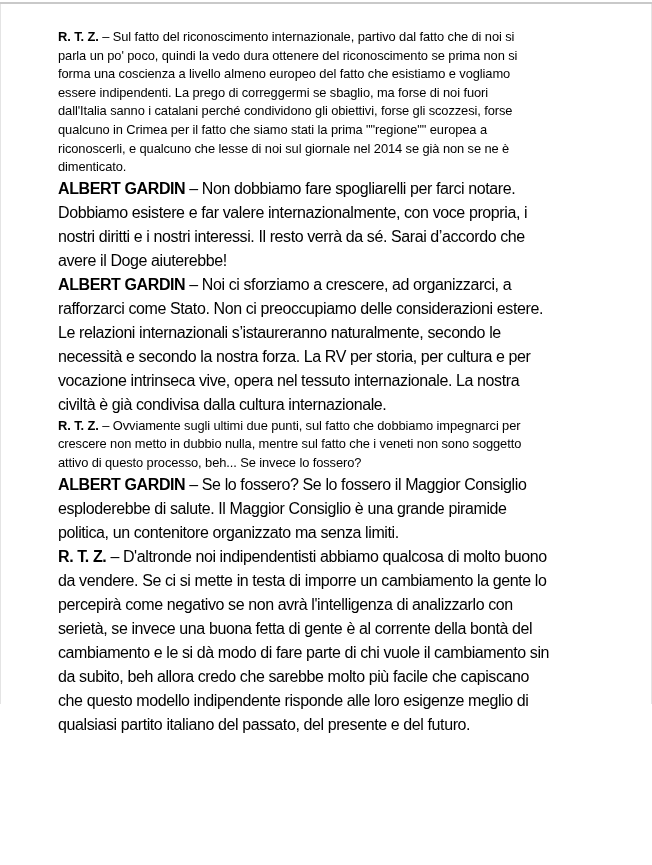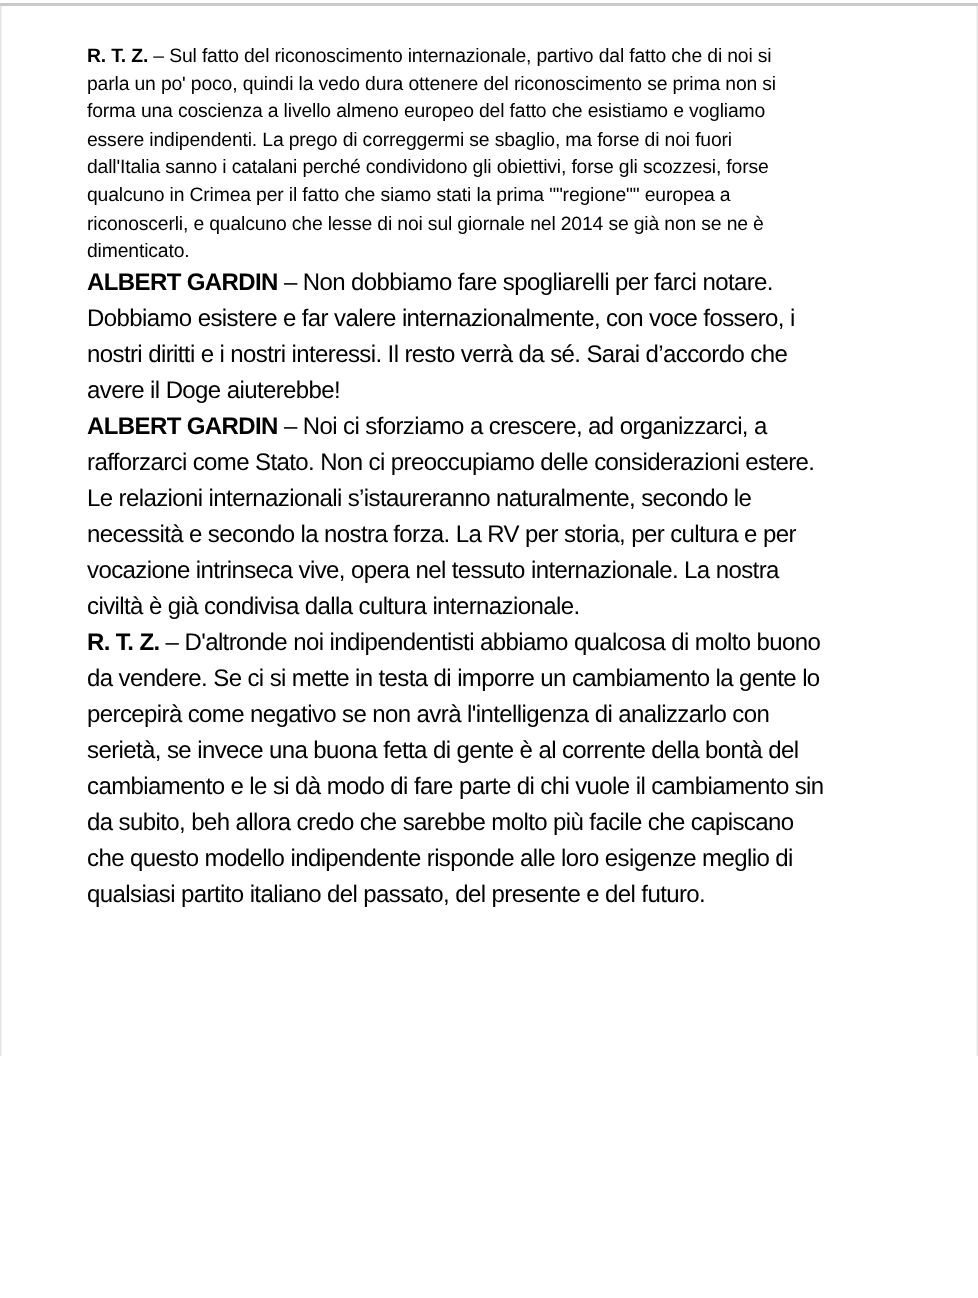--- a/index.html
+++ b/index.html
@@ -49,29 +49,35 @@
 <div class="page">
   <p class="dialogue small"><b class="speaker">R. T. Z.</b> <span>– Sul fatto del riconoscimento internazionale, partivo dal fatto che di noi si
 parla un po' poco, quindi la vedo dura ottenere del riconoscimento se prima non si
 forma una coscienza a livello almeno europeo del fatto che esistiamo e vogliamo
 essere indipendenti. La prego di correggermi se sbaglio, ma forse di noi fuori
 dall'Italia sanno i catalani perché condividono gli obiettivi, forse gli scozzesi, forse
 qualcuno in Crimea per il fatto che siamo stati la prima ""regione"" europea a
 riconoscerli, e qualcuno che lesse di noi sul giornale nel 2014 se già non se ne è
 dimenticato.</span></p>
   <p class="dialogue large"><b class="speaker">ALBERT GARDIN</b> <span>– Non dobbiamo fare spogliarelli per farci notare.
-Dobbiamo esistere e far valere internazionalmente, con voce fossero, i
+Dobbiamo esistere e far valere internazionalmente, con voce propria, i
 nostri diritti e i nostri interessi. Il resto verrà da sé. Sarai d’accordo che
 avere il Doge aiuterebbe!</span></p>
   <p class="dialogue large"><b class="speaker">ALBERT GARDIN</b> <span>– Noi ci sforziamo a crescere, ad organizzarci, a
 rafforzarci come Stato. Non ci preoccupiamo delle considerazioni estere.
 Le relazioni internazionali s’istaureranno naturalmente, secondo le
 necessità e secondo la nostra forza. La RV per storia, per cultura e per
 vocazione intrinseca vive, opera nel tessuto internazionale. La nostra
 civiltà è già condivisa dalla cultura internazionale.</span></p>
+  <p class="dialogue small"><b class="speaker">R. T. Z.</b> <span>– Ovviamente sugli ultimi due punti, sul fatto che dobbiamo impegnarci per
+crescere non metto in dubbio nulla, mentre sul fatto che i veneti non sono soggetto
+attivo di questo processo, beh... Se invece lo fossero?</span></p>
+  <p class="dialogue large"><b class="speaker">ALBERT GARDIN</b> <span>– Se lo fossero? Se lo fossero il Maggior Consiglio
+esploderebbe di salute. Il Maggior Consiglio è una grande piramide
+politica, un contenitore organizzato ma senza limiti.</span></p>
   <p class="dialogue large"><b class="speaker">R. T. Z.</b> <span>– D'altronde noi indipendentisti abbiamo qualcosa di molto buono
 da vendere. Se ci si mette in testa di imporre un cambiamento la gente lo
 percepirà come negativo se non avrà l'intelligenza di analizzarlo con
 serietà, se invece una buona fetta di gente è al corrente della bontà del
 cambiamento e le si dà modo di fare parte di chi vuole il cambiamento sin
 da subito, beh allora credo che sarebbe molto più facile che capiscano
 che questo modello indipendente risponde alle loro esigenze meglio di
 qualsiasi partito italiano del passato, del presente e del futuro.</span></p>
 </div>
 

